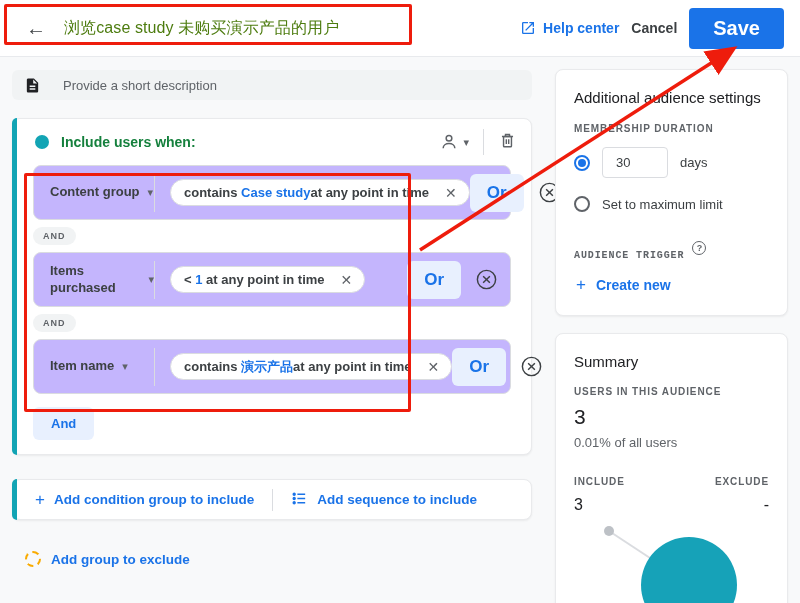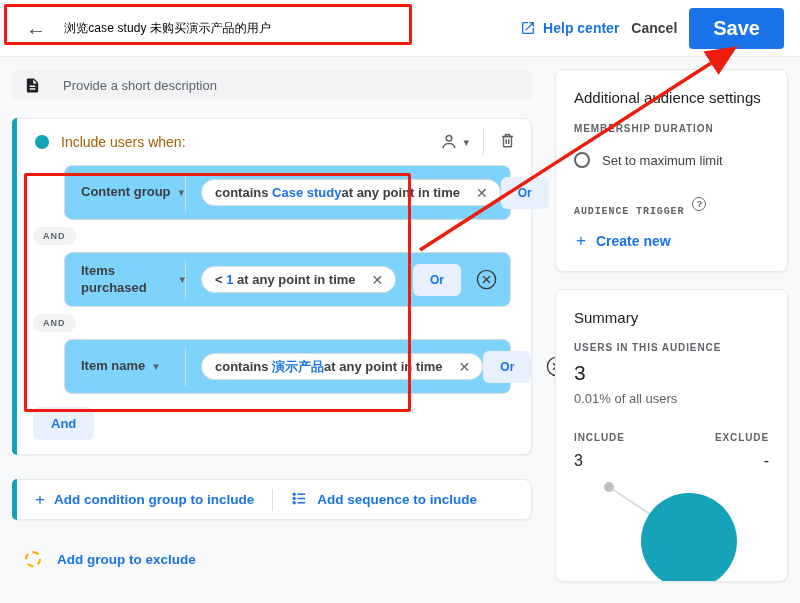--- a/index.html
+++ b/index.html
@@ -3,21 +3,21 @@
 <meta charset="utf-8">
 <style>
   * { margin:0; padding:0; box-sizing:border-box; }
   html,body { width:800px; height:603px; overflow:hidden; }
   body { font-family:"Liberation Sans", sans-serif; background:#fff; position:relative; color:#202124; }
 
   
   .header { position:absolute; top:0; left:0; width:800px; height:57px; background:#fff;
             border-bottom:1px solid #e8eaed; display:flex; align-items:center; padding:0 16px; z-index:2; }
   .back-btn { font-size:20px; color:#3c4043; margin:0 18px 0 10px; cursor:pointer; line-height:1; }
-  .page-title { font-size:12px; color:#000000; letter-spacing:.1px; }
+  .page-title { font-size:16px; color:#4d7c0f; letter-spacing:.1px; }
   .header-right { margin-left:auto; display:flex; align-items:center; gap:12px; }
   .help-link { display:flex; align-items:center; gap:7px; color:#1a73e8; font-size:14px; font-weight:700; cursor:pointer; }
   .help-link svg { width:16px; height:16px; fill:#1a73e8; }
   .cancel-btn { color:#3c4043; font-size:14px; font-weight:700; cursor:pointer; }
   .save-btn { background:#1a73e8; color:#fff; font-size:20px; font-weight:700; border:none;
               border-radius:4px; padding:9px 24px; cursor:pointer; }
 
   
   .main { position:absolute; top:57px; left:0; width:800px; height:546px; background:#f8f9fa; }
 
@@ -31,57 +31,57 @@
   .desc-input::placeholder { color:#5f6368; opacity:1; }
 
   .card { background:#fff; border:1px solid #e9eaec; border-radius:8px; position:relative;
           box-shadow:0 1px 2px rgba(60,64,67,.08); }
   .teal-stripe { position:absolute; left:-1px; top:-1px; bottom:-1px; width:5px; background:#12a4b4;
                  border-radius:8px 0 0 8px; }
 
   .include-card { margin-top:18px; padding-bottom:12px; }
   .include-head { display:flex; align-items:center; height:46px; padding:0 14px 0 22px; }
   .teal-dot { width:14px; height:14px; border-radius:50%; background:#12a4b4; margin-right:12px; flex:none; }
-  .include-title { font-size:14px; font-weight:400; color:#a16207; }
+  .include-title { font-size:14px; font-weight:700; color:#15803d; }
   .head-icons { margin-left:auto; display:flex; align-items:center; }
   .person-wrap { display:flex; align-items:center; gap:4px; cursor:pointer; }
   .person-wrap svg { width:20px; height:20px; stroke:#5f6368; fill:none; }
   .caret { font-size:11px; color:#5f6368; }
   .head-sep { width:1px; height:26px; background:#dadce0; margin:0 14px; }
   .trash-btn svg { width:19px; height:19px; stroke:#5f6368; fill:none; cursor:pointer; }
 
   .rows-wrap { padding:0 20px; }
   .cond-row { border:1px solid #dadce0; border-radius:8px; height:55px; display:flex; align-items:center;
-              padding:0 12px 0 16px; background:#7dd3fc;margin-left:31px; }
+              padding:0 12px 0 16px; background:#c4b5fd; }
   .field-dd { width:104px; display:flex; align-items:center; gap:8px; cursor:pointer; flex:none; }
   .field-name { font-size:13px; font-weight:700; color:#3c4043; line-height:1.25; }
   .row-sep { width:1px; height:38px; background:#dadce0; margin-right:15px; flex:none; }
   .chip { border:1px solid #dadce0; border-radius:18px; padding:4px 12px 4px 13px; display:flex;
           align-items:center; gap:10px; cursor:pointer; background:#fff; }
   .chip-lines { display:flex; flex-direction:row; }
   .chip-line { font-size:13px; font-weight:700; color:#3c4043; line-height:17px; white-space:nowrap; }
   .chip-val { color:#1a73e8; }
   .chip-x { color:#5f6368; font-size:14px; margin-left:6px; cursor:pointer; }
-  .or-btn { margin-left:auto; background:#e8f0fe; color:#1a73e8; font-size:12px; font-weight:700;
+  .or-btn { margin-left:auto; background:#e8f0fe; color:#1a73e8; font-size:17px; font-weight:700;
             border:none; border-radius:6px; padding:9px 17px; cursor:pointer; }
   .remove-cond { margin-left:14px; cursor:pointer; display:flex; }
   .remove-cond svg { width:23px; height:23px; stroke:#3c4043; fill:none; }
 
   .and-pill { display:inline-block; background:#f1f3f4; color:#5f6368; font-size:9px; font-weight:700;
               letter-spacing:1px; border-radius:9px; padding:4px 10px; margin:7px 0; }
   .and-btn { background:#e8f0fe; color:#1a73e8; font-size:13px; font-weight:700; border:none;
              border-radius:6px; padding:9px 18px; margin:13px 0 2px 20px; cursor:pointer; }
 
   .add-card { margin-top:24px; height:41px; display:flex; align-items:center; padding:0 22px; gap:18px; }
   .blue-action { display:flex; align-items:center; gap:9px; color:#1a73e8; font-size:13.5px; font-weight:700; cursor:pointer; }
   .plus-glyph { font-size:17px; font-weight:400; line-height:1; }
   .add-sep { width:1px; height:22px; background:#dadce0; }
   .seq-icon svg { width:17px; height:17px; stroke:#1a73e8; fill:#1a73e8; }
 
-  .exclude-row { margin-top:31px; margin-left:13px; display:flex; align-items:center; gap:16px; cursor:pointer; }
+  .exclude-row { margin-top:31px; margin-left:13px; display:flex; align-items:center; gap:10px; cursor:pointer; }
   .dashed-circle { width:16px; height:16px; border:2px dashed #f9ab00; border-radius:50%; flex:none; }
   .exclude-label { color:#1a73e8; font-size:13.5px; font-weight:700; }
 
   
   .right-col { position:absolute; left:555px; top:12px; width:233px; }
   .settings-card { padding:19px 18px 22px 18px; }
   .card-h { font-size:15px; color:#202124; font-weight:400; }
   .micro-label { font-size:10px; font-weight:700; letter-spacing:.9px; color:#5f6368; margin-top:17px; }
   .radio-row { display:flex; align-items:center; gap:12px; margin-top:13px; }
   .radio { width:16px; height:16px; border-radius:50%; flex:none; position:relative; }
@@ -269,20 +269,25 @@
       <span class="dashed-circle"></span>
       <span class="exclude-label">Add group to exclude</span>
     </div>
   </div>
 
   <div class="right-col">
 
     <div class="card settings-card">
       <div class="card-h">Additional audience settings</div>
       <div class="micro-label">MEMBERSHIP DURATION</div>
+      <div class="radio-row">
+        <span class="radio sel"></span>
+        <input class="dur-input" value="30" style="">
+        <span class="unit">days</span>
+      </div>
       <div class="radio-row" style="margin-top:18px;">
         <span class="radio unsel"></span>
         <span class="radio-label">Set to maximum limit</span>
       </div>
       <div class="trigger-row">
         <span class="micro-label" style="margin-top:16px;font-family:Liberation Mono, monospace;">AUDIENCE TRIGGER</span>
         <span class="q-circle">?</span>
       </div>
       <div class="create-row">
         <span class="plus-glyph">+</span>

